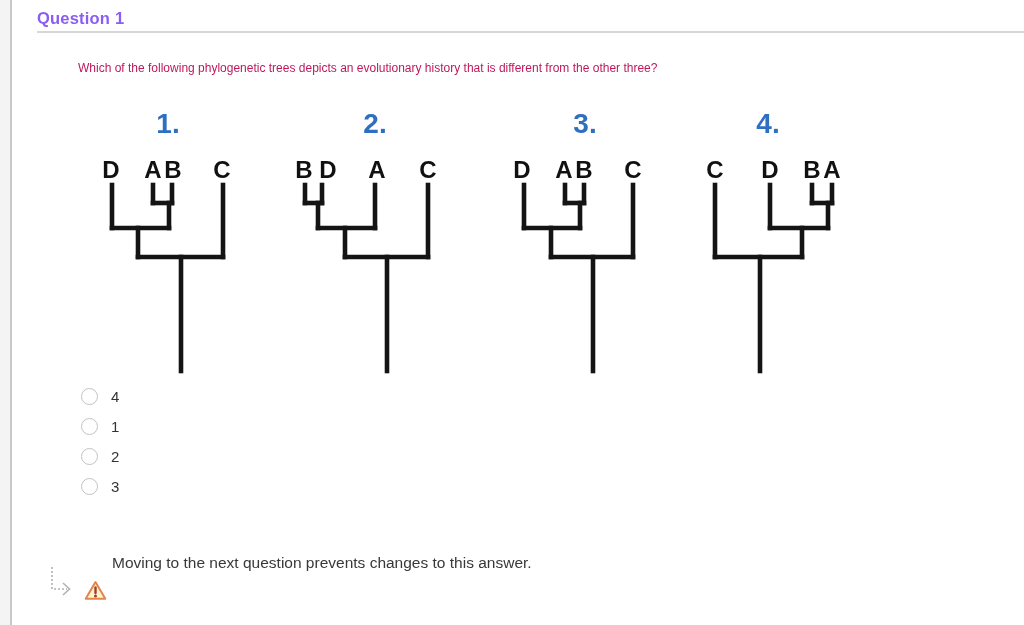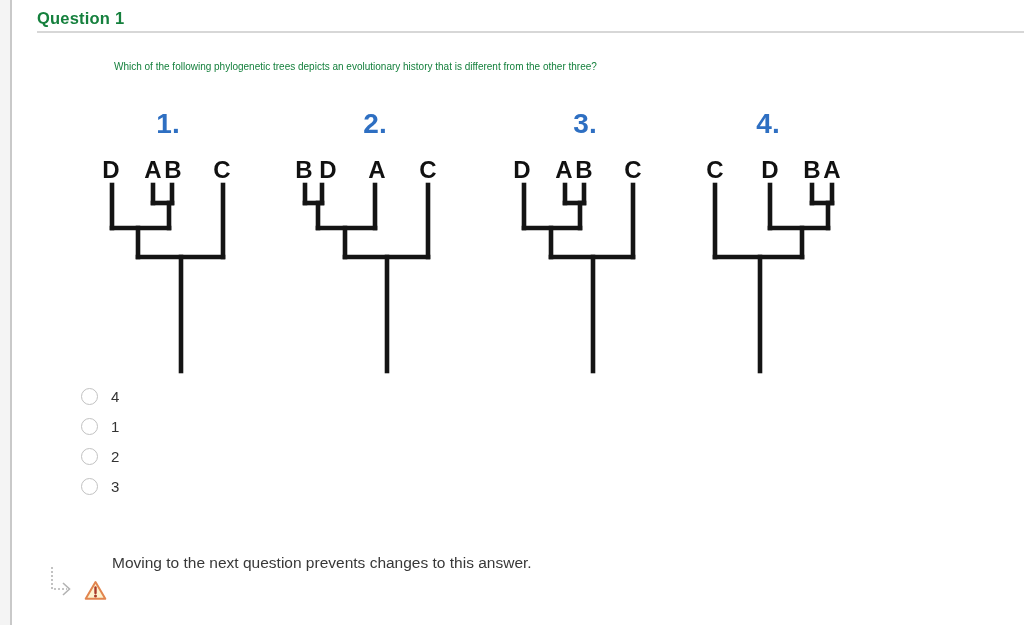--- a/index.html
+++ b/index.html
@@ -3,25 +3,25 @@
 <meta charset="utf-8">
 <style>
   html,body{margin:0;padding:0;}
   body{
     width:1024px;height:625px;position:relative;background:#ffffff;
     font-family:"Liberation Sans",sans-serif;overflow:hidden;
   }
   .left-strip{position:absolute;left:0;top:0;width:10px;height:625px;background:#f4f4f4;}
   .left-line{position:absolute;left:10px;top:0;width:2px;height:625px;background:#c9c9c9;}
   .q-title{
-    position:absolute;left:37px;top:9px;font-size:16.5px;font-weight:bold;color:#15803d;
+    position:absolute;left:37px;top:9px;font-size:16.5px;font-weight:bold;color:#8b5cf6;
     letter-spacing:0.2px;
   }
   .q-divider{position:absolute;left:37px;top:31px;right:0;height:2px;background:#d7d7d7;}
-  .q-text{position:absolute;left:78px;top:61px;font-size:10px;color:#15803d;margin-left:36px;}
+  .q-text{position:absolute;left:78px;top:61px;font-size:12px;color:#be185d;}
   .trees{position:absolute;left:0;top:100px;width:1024px;height:280px;}
   .trees svg{position:absolute;top:0;}
   .trees text{font-family:"Liberation Sans",sans-serif;}
   .options{position:absolute;left:81px;top:381px;}
   .option-row{display:flex;align-items:center;height:30px;cursor:pointer;}
   .radio{
     width:15px;height:15px;border:1.5px solid #c2c2c2;border-radius:50%;
     background:#ffffff;flex:0 0 auto;
   }
   .option-label{margin-left:13px;font-size:15px;color:#333333;}

